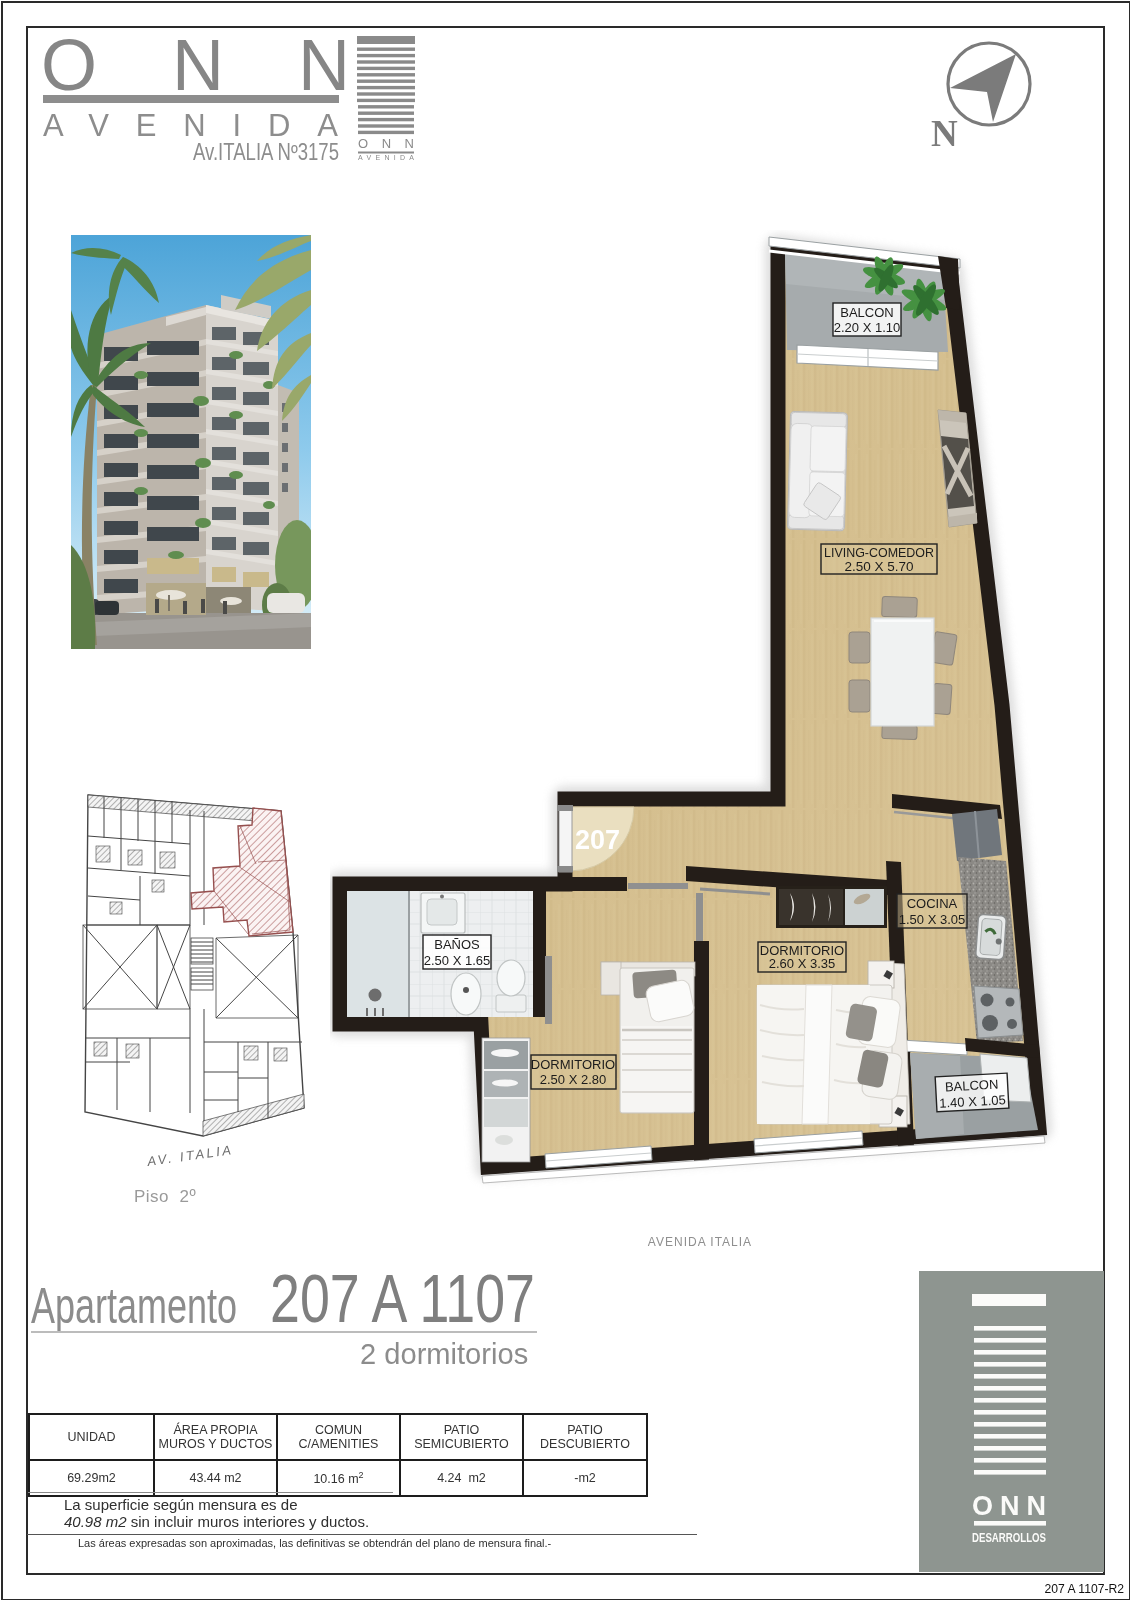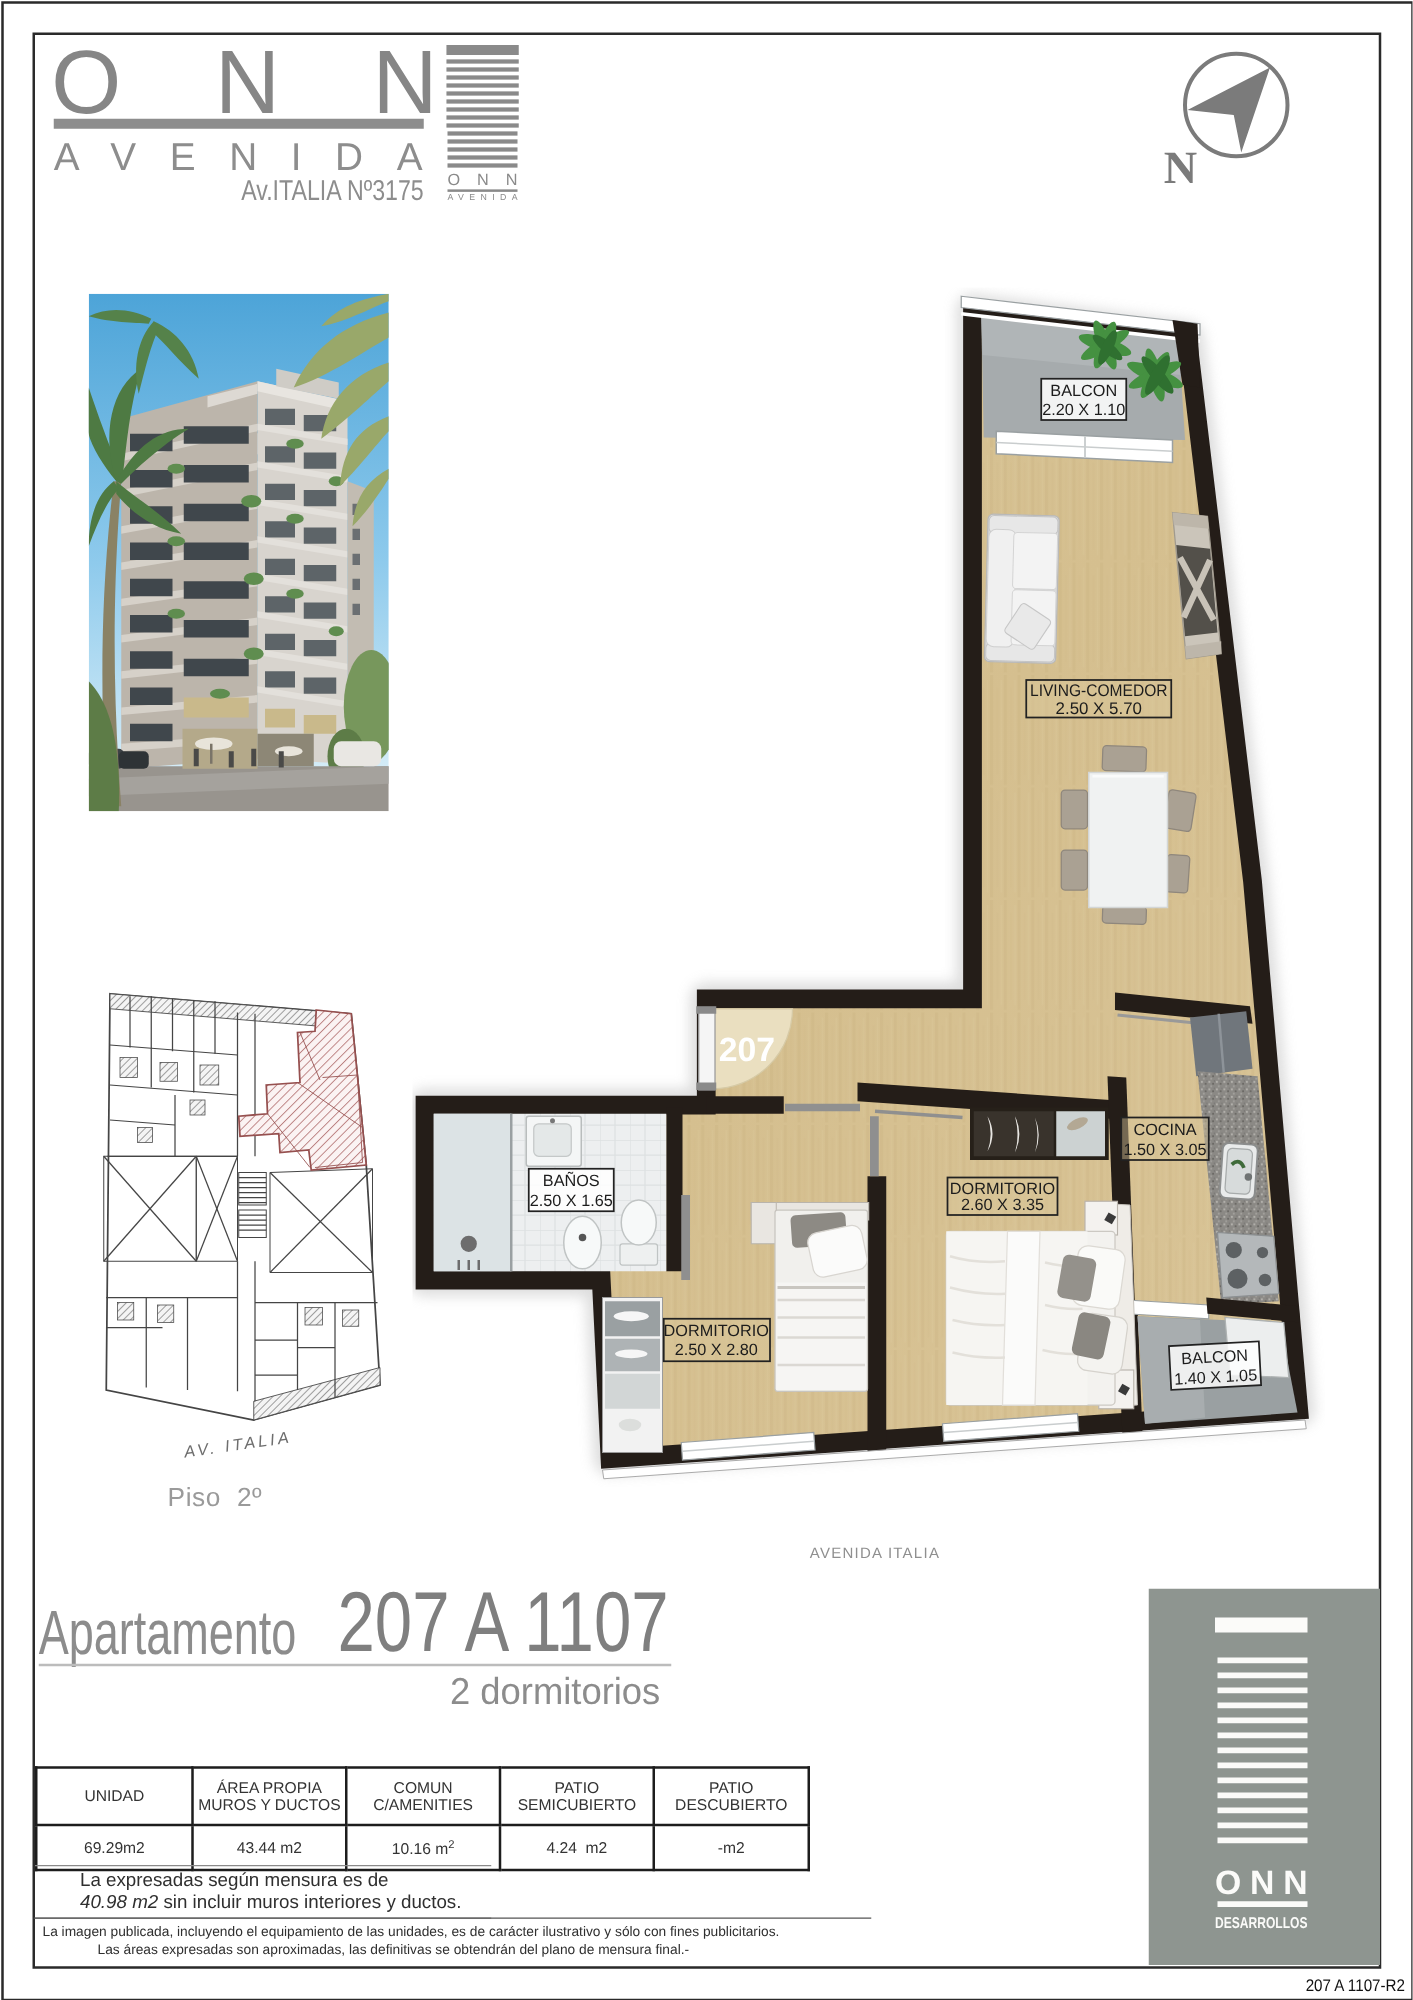--- a/index.html
+++ b/index.html
@@ -310,21 +310,21 @@
     <line x1="238" y1="866" x2="290" y2="902"></line>
     <line x1="214" y1="891" x2="248" y2="934"></line>
     <line x1="240" y1="826" x2="256" y2="864"></line>
     <polyline points="258,862 286,860 290,930 252,934"></polyline>
   </g>
 
   <text x="148" y="1166" transform="rotate(-8 148 1166)" font-size="13" font-style="italic" fill="#6e6e6e" font-family="Liberation Sans,sans-serif" letter-spacing="2.5">AV. ITALIA</text>
 </svg>
 </div>
 
-<div class="abs" style="left:134px;top:1187px;font-size:21px;color:#9a9a9a;letter-spacing:0.5px;">Piso&nbsp; 2º</div>
+<div class="abs" style="left:134px;top:1187px;font-size:17px;color:#9a9a9a;letter-spacing:0.5px;">Piso&nbsp; 2º</div>
 
 <div class="abs" style="left:330px;top:230px;width:730px;height:960px;">
 <svg width="730" height="960" viewBox="330 230 730 960" id="plan">
   <defs>
     <linearGradient id="wood" x1="0" y1="0" x2="1" y2="1">
       <stop offset="0" stop-color="#d9c79c"></stop>
       <stop offset="0.5" stop-color="#d5bf8f"></stop>
       <stop offset="1" stop-color="#d9c497"></stop>
     </linearGradient>
     <pattern id="granite" width="6" height="6" patternUnits="userSpaceOnUse">
@@ -626,26 +626,25 @@
       <td style="border:2px solid #1d1d1d;">43.44 m2</td>
       <td style="border:2px solid #1d1d1d;">10.16 m<sup style="font-size:9px">2</sup></td>
       <td style="border:2px solid #1d1d1d;">4.24&nbsp; m2</td>
       <td style="border:2px solid #1d1d1d;">-m2</td>
     </tr>
   </tbody>
     </table>
 </div>
 
 <div class="abs" style="left:28px;top:1492px;width:365px;height:38px;border-top:1.5px solid #8a8a8a;border-bottom:1.5px solid #8a8a8a;padding-top:3px;font-size:15px;color:#2f2f2f;">
-  <div style="margin-left:36px;">La expresadas según mensura es de</div>
+  <div style="margin-left:36px;">La superficie según mensura es de</div>
   <div style="margin-left:36px;"><i>40.98 m2</i> sin incluir muros interiores y ductos.</div>
 </div>
 
 <div class="abs" style="left:27px;top:1534px;width:670px;height:38px;border-top:1px solid #555;font-size:11px;color:#2f2f2f;">
-  <div style="margin:5px 0 0 7px;">La imagen publicada, incluyendo el equipamiento de las unidades, es de carácter ilustrativo y sólo con fines publicitarios.</div>
   <div style="margin:2px 0 0 7px;padding-left:44px;">Las áreas expresadas son aproximadas, las definitivas se obtendrán del plano de mensura final.-</div>
 </div>
 
 <div class="abs" style="left:919px;top:1271px;width:185px;height:301px;background:#8e9590;" id="onnbox">
 <svg width="185" height="301" viewBox="0 0 185 301">
   <g fill="#fbfbf9">
     <rect x="53" y="23" width="74" height="12"></rect>
     <rect x="55" y="55" width="72" height="4.6"></rect>
     <rect x="55" y="67" width="72" height="4.6"></rect>
     <rect x="55" y="79" width="72" height="4.6"></rect>

